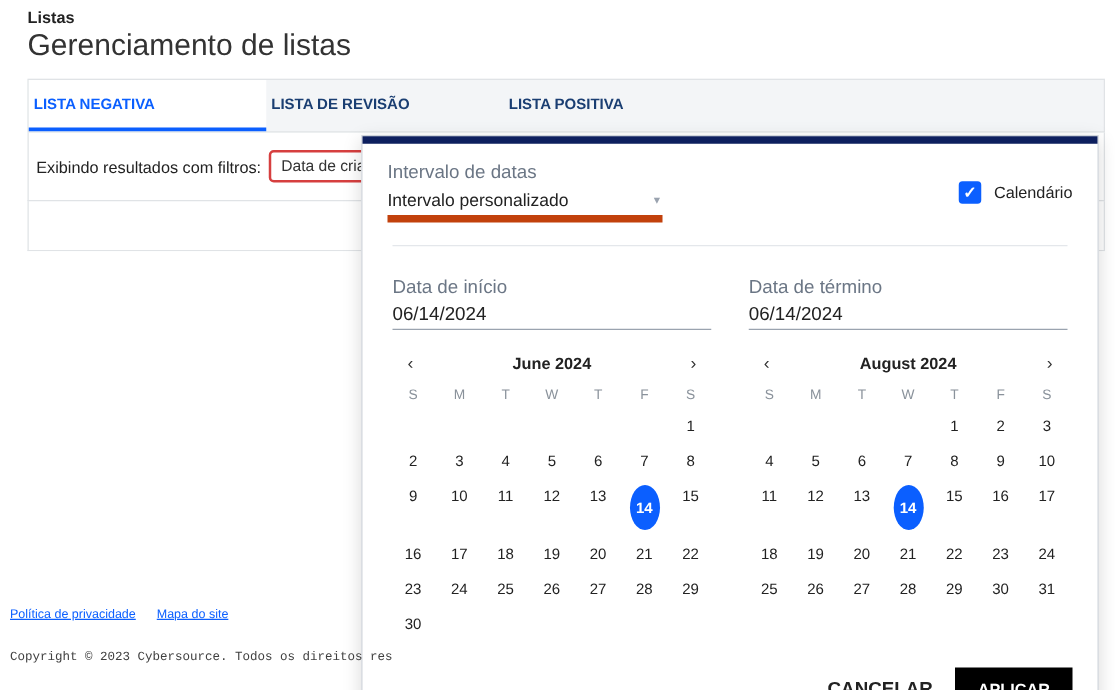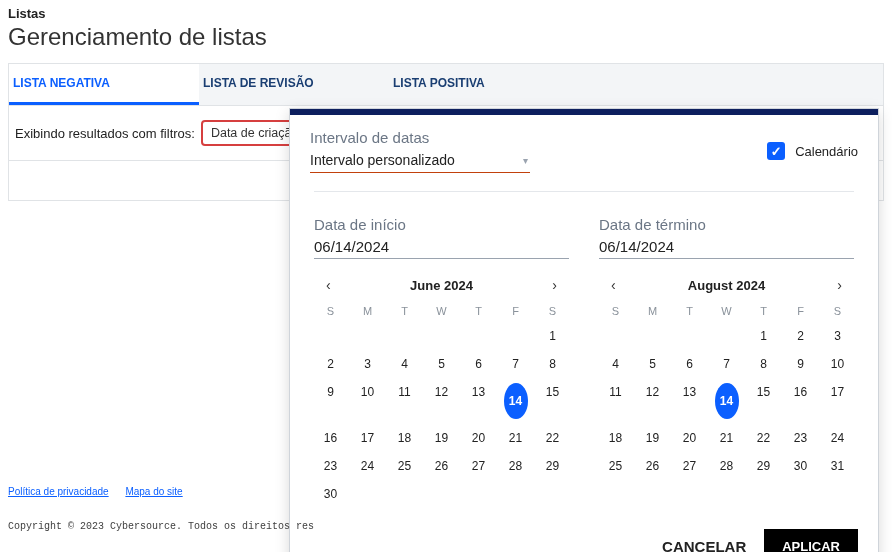--- a/index.html
+++ b/index.html
@@ -1,35 +1,35 @@
 <!DOCTYPE html>
 <html><head>
 <meta charset="utf-8">
 <style>
   * { box-sizing: border-box; margin: 0; padding: 0; }
   body { font-family: Arial, Helvetica, sans-serif; font-size: 13px; color: #222; background: #fff; width: 892px; }
-  .page { padding: 6px 8px 0 8px; }
+  .page { padding: 6px 8px 0 8px; margin-left: 14px; }
   .breadcrumb { font-size: 13px; font-weight: bold; }
   .title { font-size: 24px; font-weight: 400; margin: 2px 0 12px 0; color: #333; }
   .tabs { display: flex; background: #f3f5f7; border: 1px solid #e0e3e6; }
   .tab { flex: 0 0 190px; text-align: left; padding: 12px 4px; font-size: 12px; font-weight: bold; color: #1a3e72; }
   .tab.active { background: #fff; color: #0b5fff; border-bottom: 3px solid #0b5fff; }
   .filterbar { display: flex; align-items: center; padding: 14px 6px; border-left: 1px solid #e0e3e6; border-right: 1px solid #e0e3e6; border-bottom: 1px solid #e0e3e6; }
   .filter-label { font-size: 13px; color: #222; margin-right: 6px; }
   .chip { border: 2px solid #d63f3f; border-radius: 4px; padding: 4px 8px; font-size: 12.5px; color: #333; background: #fff; display:inline-block; }
   .chip-sub { display:inline-block; border: 1px solid #7a8aa0; border-bottom:none; border-radius: 14px 14px 0 0; padding: 3px 10px 5px 10px; margin-left: -4px; font-size: 12px; color:#444; position: relative; top: -1px; }
   .content-area { border-left: 1px solid #e0e3e6; border-right: 1px solid #e0e3e6; border-bottom: 1px solid #e0e3e6; height: 40px; }
 
   .popover { position: absolute; top: 108px; left: 289px; width: 590px; background: #fff; border: 1px solid #cfd4da; box-shadow: 0 4px 14px rgba(0,0,0,0.15); }
   .popover-bar { height: 6px; background: #0d1f5e; }
   .popover-body { padding: 14px 20px 10px 20px; }
   .field-label { font-size: 15px; color: #6b7685; margin-bottom: 2px; }
   .row1 { display: flex; align-items: center; justify-content: space-between; }
   .interval { display:flex; flex-direction:column; width: 220px; }
-  .interval-input { border: none; border-bottom: 1px solid #c2410c; padding: 4px 2px 4px 0; font-size: 14px; color: #222; display:flex; justify-content: space-between; align-items:center; }
+  .interval-input { border: none; border-bottom: 6px solid #c2410c; padding: 4px 2px 4px 0; font-size: 14px; color: #222; display:flex; justify-content: space-between; align-items:center; }
   .chev { color: #9aa3af; font-size: 10px; }
   .calcheck { display: flex; align-items: center; gap: 10px; }
   .cbox { width: 18px; height: 18px; background: #0b5fff; border-radius: 3px; display:flex; align-items:center; justify-content:center; color:#fff; font-size:13px; font-weight:bold; }
   .calendars { display: flex; gap: 30px; margin: 18px 4px 0 4px; border-top: 1px solid #e4e7eb; padding-top: 24px; }
   .cal { flex: 1; }
   .date-input { border:none; border-bottom:1px solid #9aa3af; padding:3px 0; font-size:15px; width: 100%; margin-bottom: 12px; }
   .cal-head { display:flex; align-items:center; justify-content: space-between; padding: 4px 6px 10px 6px; }
   .cal-title { font-weight: bold; font-size: 13px; }
   .nav-arrow { font-size: 14px; color: #333; padding: 2px 6px; }
   .grid { display: grid; grid-template-columns: repeat(7, 1fr); text-align: center; row-gap: 10px; column-gap: 4px; font-size: 12px; }

